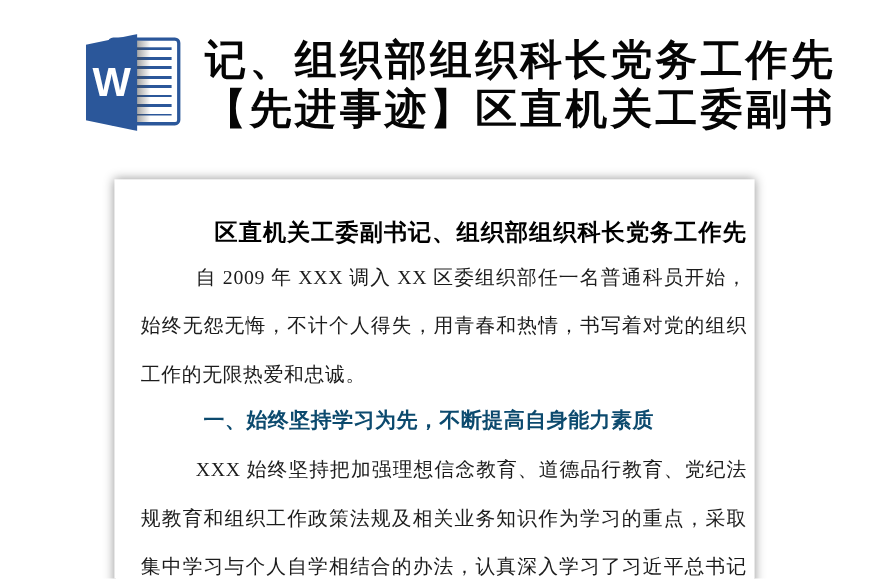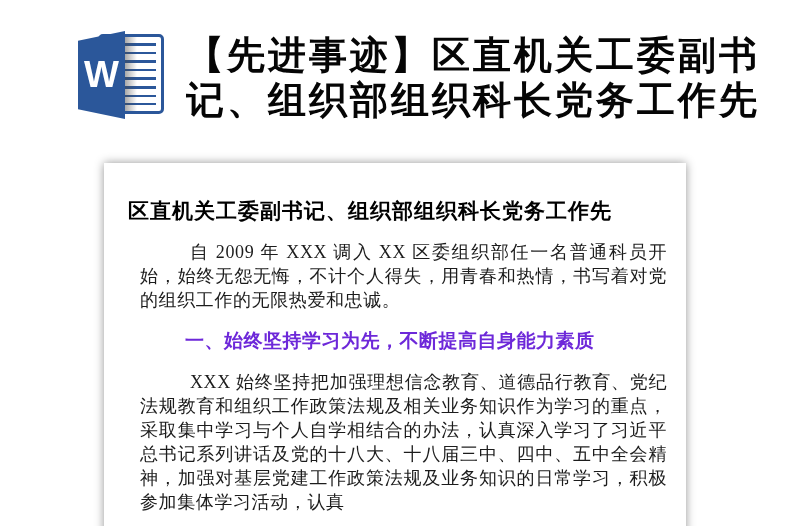--- a/index.html
+++ b/index.html
@@ -54,54 +54,54 @@
   
   .doc-page {
     position: absolute; left: 104px; top: 163px; width: 582px; height: 393px;
     background: #ffffff;
     box-shadow: 0 0 9px rgba(0,0,0,0.42);
     padding: 31px 7px 0 24px;
   }
   .doc-title {
     font-family: "Liberation Serif", "DejaVu Serif", serif;
     font-weight: 700; font-size: 21px; line-height: 34px;
-    letter-spacing: 1px; color: #000000; text-align: left;
+    letter-spacing: 1px; color: #000000; text-align: right;
     margin: 0 0 2px 0;
   }
   .doc-body p.para {
     font-family: "Liberation Serif", "DejaVu Serif", serif;
-    font-size: 18px; line-height: 24px; letter-spacing: 0.6px;
+    font-size: 18px; line-height: 44px; letter-spacing: 0.6px;
     color: #1c1c1c; text-align: justify; text-indent: 50px;
-    margin: 12px;
+    margin: 0;
   }
   .doc-body .sect-heading {
     font-family: "Liberation Sans", "DejaVu Sans", sans-serif;
     font-weight: 700; font-size: 19px; line-height: 34px;
-    letter-spacing: 0.5px; color: #6d28d9; text-indent: 57px;
+    letter-spacing: 0.5px; color: #0c4a6e; text-indent: 57px;
     margin: 4px 0 5px 0;
   }
 </style>
 </head>
 <body>
 
 <div class="header">
 
   <div class="word-icon">
     <div class="doc-sheet">
       <div class="rules"></div>
     </div>
     <div class="fold-shade"></div>
     <div class="cover">
       <span class="w-letter">W</span>
     </div>
   </div>
 
   <div class="header-title">
+    <div class="tline">记、组织部组织科长党务工作先</div>
     <div class="tline">【先进事迹】区直机关工委副书</div>
-    <div class="tline">记、组织部组织科长党务工作先</div>
   </div>
 
 </div>
 
 <div class="doc-page">
 
   <div class="doc-title">
     <div>区直机关工委副书记、组织部组织科长党务工作先</div>
   </div>
 

